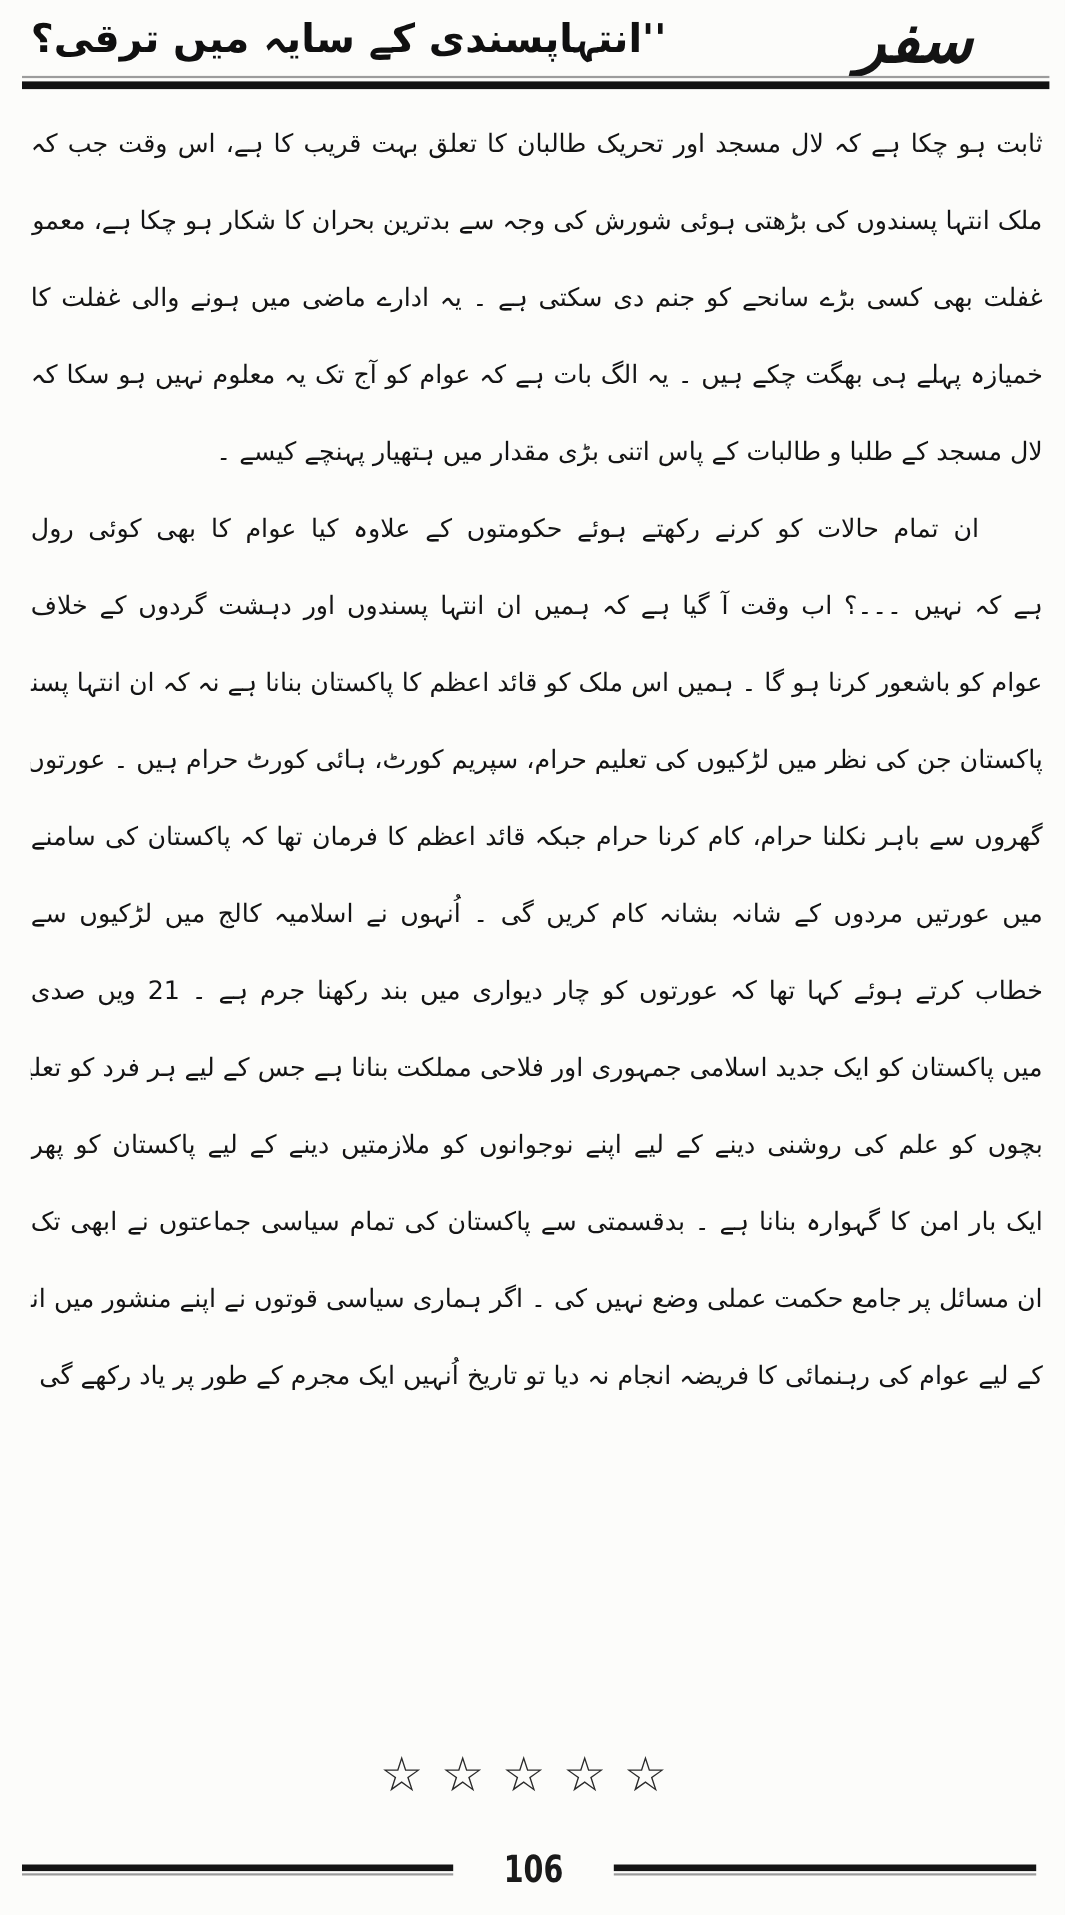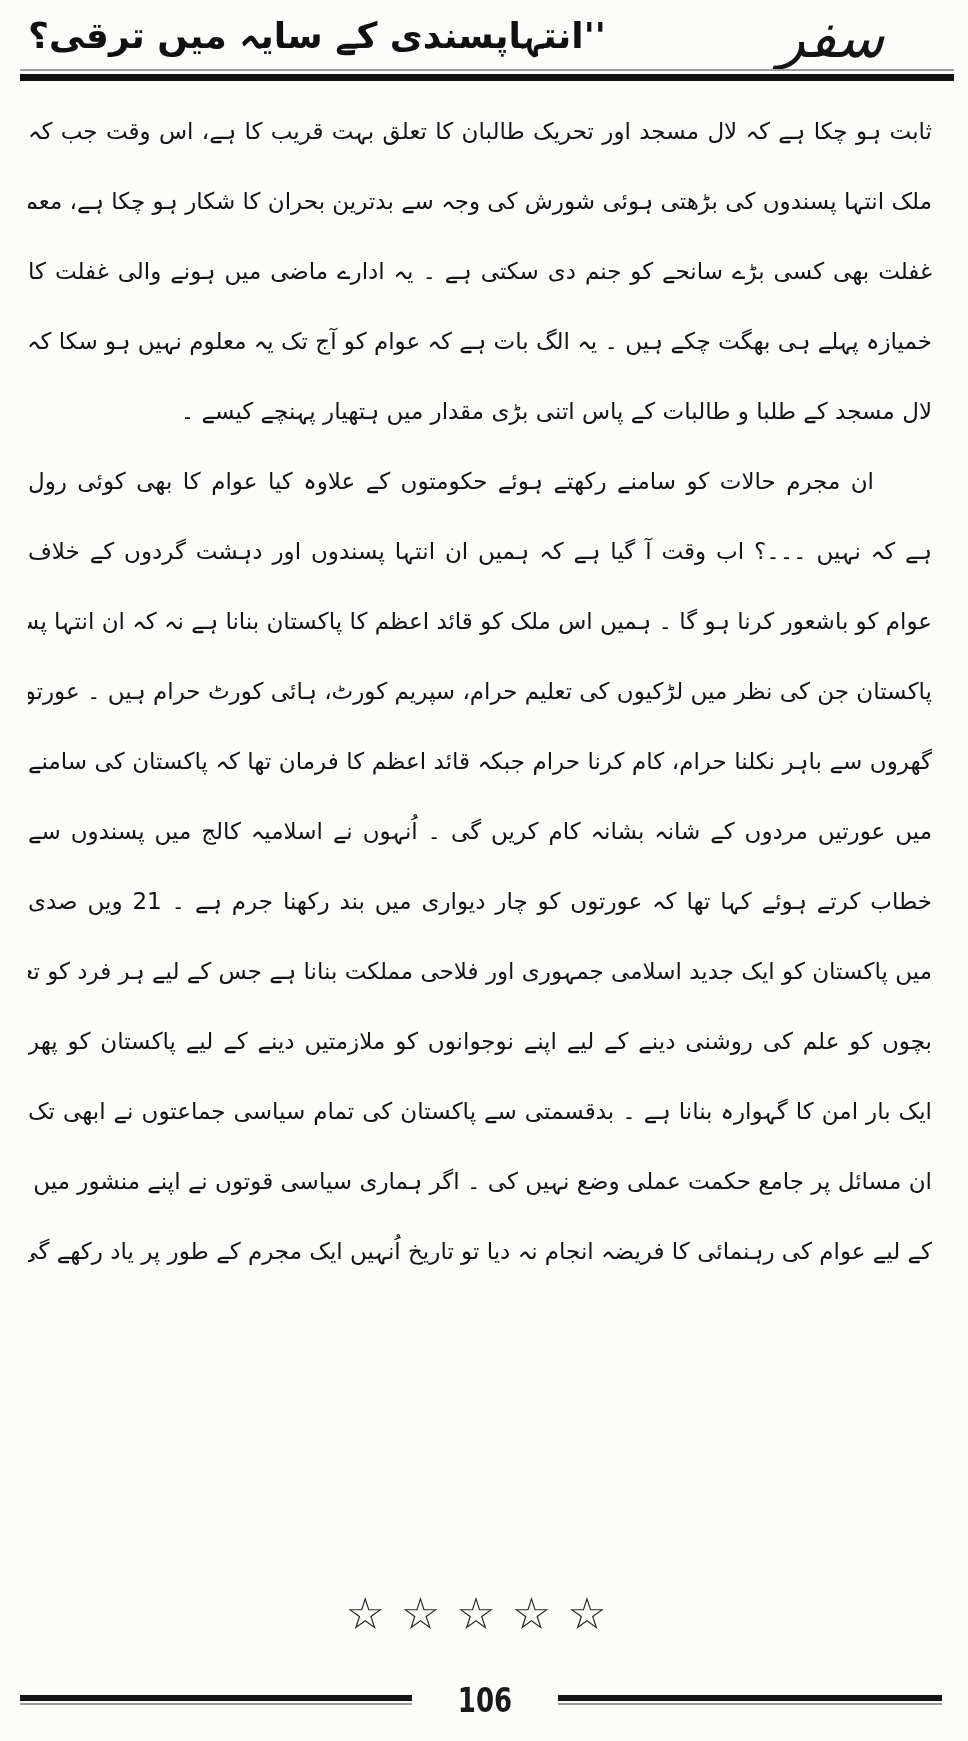--- a/index.html
+++ b/index.html
@@ -14,21 +14,21 @@
     background: #fcfcfa;
     color: #161616;
     overflow: hidden;
   }
 
   
   .masthead-logo {
     position: absolute; top: 2px; right: 10px;
     width: 180px; height: 72px;
     direction: rtl;
-    font-size: 56px; font-weight: normal;
+    font-size: 56px; font-weight: bold;
     font-style: italic;
     text-align: left;
     line-height: 72px;
     letter-spacing: 6px;
     color: #141414;
   }
   .article-title {
     position: absolute; top: 6px; left: 28px;
     direction: rtl; unicode-bidi: plaintext;
     font-size: 36px; font-weight: bold;
@@ -39,21 +39,21 @@
   }
   .header-rule {
     position: absolute; top: 69px; left: 20px; right: 14px;
     height: 3px;
     border-top: 2px solid #9c9c9c;
     border-bottom: 7px solid #121212;
   }
 
   
   .article-body {
-    position: absolute; top: 96px; left: 28px; right: 36px;
+    position: absolute; top: 96px; left: 28px; right: 20px;
     direction: rtl;
   }
   .body-line {
     height: 70px; line-height: 70px;
     font-size: 23px;
     color: #141414;
     text-align: justify;
     text-align-last: justify;
     overflow: hidden;
     white-space: nowrap;
@@ -102,26 +102,26 @@
 
   <div class="header-rule"></div>
 
   <div class="article-body">
     <div class="body-line">ثابت ہو چکا ہے کہ لال مسجد اور تحریک طالبان کا تعلق بہت قریب کا ہے، اس وقت جب کہ</div>
     <div class="body-line">ملک انتہا پسندوں کی بڑھتی ہوئی شورش کی وجہ سے بدترین بحران کا شکار ہو چکا ہے، معمولی</div>
     <div class="body-line">غفلت بھی کسی بڑے سانحے کو جنم دی سکتی ہے ۔ یہ ادارے ماضی میں ہونے والی غفلت کا</div>
     <div class="body-line">خمیازہ پہلے ہی بھگت چکے ہیں ۔ یہ الگ بات ہے کہ عوام کو آج تک یہ معلوم نہیں ہو سکا کہ</div>
     <div class="body-line para-end">لال مسجد کے طلبا و طالبات کے پاس اتنی بڑی مقدار میں ہتھیار پہنچے کیسے ۔</div>
 
-    <div class="body-line para-indent">ان مجرم حالات کو سامنے رکھتے ہوئے حکومتوں کے علاوہ کیا عوام کا بھی کوئی رول</div>
+    <div class="body-line para-indent">ان تمام حالات کو کرنے رکھتے ہوئے حکومتوں کے علاوہ کیا عوام کا بھی کوئی رول</div>
     <div class="body-line">ہے کہ نہیں ۔۔۔؟ اب وقت آ گیا ہے کہ ہمیں ان انتہا پسندوں اور دہشت گردوں کے خلاف</div>
     <div class="body-line">عوام کو باشعور کرنا ہو گا ۔ ہمیں اس ملک کو قائد اعظم کا پاکستان بنانا ہے نہ کہ ان انتہا پسندوں کا</div>
     <div class="body-line">پاکستان جن کی نظر میں لڑکیوں کی تعلیم حرام، سپریم کورٹ، ہائی کورٹ حرام ہیں ۔ عورتوں کا</div>
     <div class="body-line">گھروں سے باہر نکلنا حرام، کام کرنا حرام جبکہ قائد اعظم کا فرمان تھا کہ پاکستان کی سامنے</div>
-    <div class="body-line">میں عورتیں مردوں کے شانہ بشانہ کام کریں گی ۔ اُنہوں نے اسلامیہ کالج میں پسندوں سے</div>
+    <div class="body-line">میں عورتیں مردوں کے شانہ بشانہ کام کریں گی ۔ اُنہوں نے اسلامیہ کالج میں لڑکیوں سے</div>
     <div class="body-line">خطاب کرتے ہوئے کہا تھا کہ عورتوں کو چار دیواری میں بند رکھنا جرم ہے ۔ 21 ویں صدی</div>
     <div class="body-line">میں پاکستان کو ایک جدید اسلامی جمہوری اور فلاحی مملکت بنانا ہے جس کے لیے ہر فرد کو تعلیم کی</div>
     <div class="body-line">بچوں کو علم کی روشنی دینے کے لیے اپنے نوجوانوں کو ملازمتیں دینے کے لیے پاکستان کو پھر</div>
     <div class="body-line">ایک بار امن کا گہوارہ بنانا ہے ۔ بدقسمتی سے پاکستان کی تمام سیاسی جماعتوں نے ابھی تک</div>
     <div class="body-line">ان مسائل پر جامع حکمت عملی وضع نہیں کی ۔ اگر ہماری سیاسی قوتوں نے اپنے منشور میں انتہا</div>
     <div class="body-line para-end">کے لیے عوام کی رہنمائی کا فریضہ انجام نہ دیا تو تاریخ اُنہیں ایک مجرم کے طور پر یاد رکھے گی ۔</div>
   </div>
 
   <div class="stars-row">☆☆☆☆☆</div>
 

